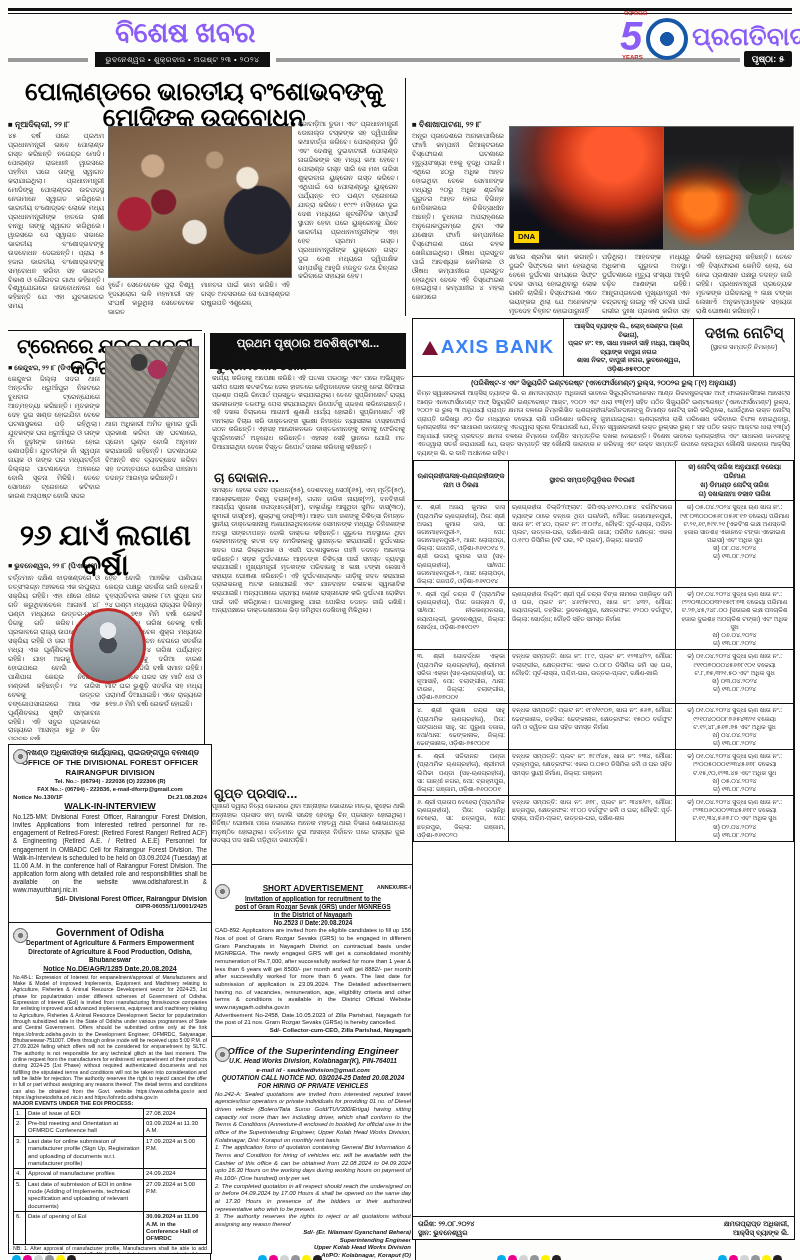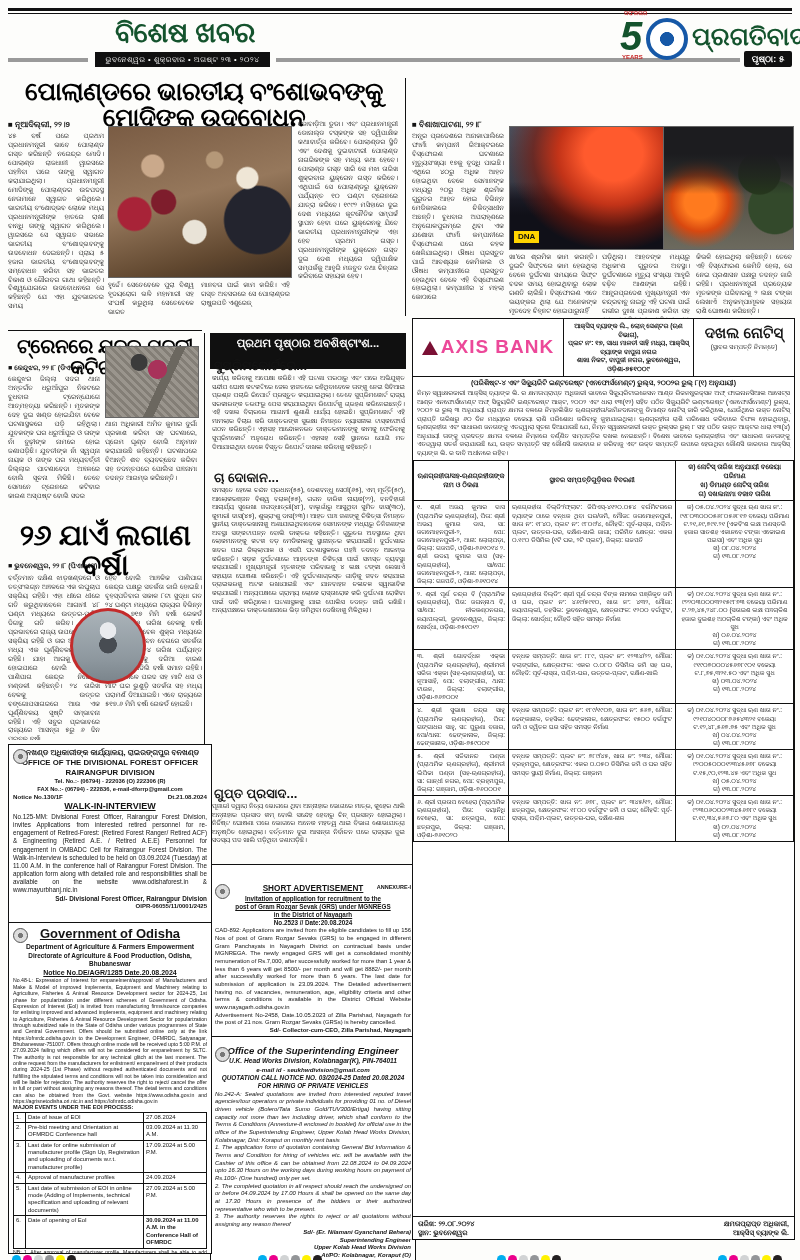--- a/index.html
+++ b/index.html
@@ -2,21 +2,21 @@
 <html><head>
 <meta charset="utf-8">
 <style>
   html,body{margin:0;padding:0;background:#e8e8e8;}
   .page{position:relative;width:800px;height:1260px;background:#fdfdfb;margin:0 auto;overflow:hidden;
         font-family:"Liberation Sans","DejaVu Sans",sans-serif;color:#141414;}
   .abs{position:absolute;}
   .rule{background:#111;}
   .grayrule{background:#9a9a9a;}
   .headline{font-weight:bold;color:#000;text-align:center;line-height:1.05;letter-spacing:-0.5px;}
-  .blue{color:#14532d;}
+  .blue{color:#8b5cf6;}
   .dateline{font-size:8px;font-weight:bold;}
   .body-col{font-size:6.8px;line-height:1.32;text-align:justify;overflow:hidden;}
   .sec-head{font-size:13px;font-weight:bold;}
   .banner{background:#101010;color:#fff;font-weight:bold;text-align:center;font-size:11.5px;line-height:20px;}
   .datebar{background:#101010;color:#fff;font-size:7.5px;text-align:center;line-height:15px;letter-spacing:.5px;}
   .pagebadge{background:#101010;color:#fff;font-size:9px;font-weight:bold;text-align:center;line-height:16px;border-radius:2px;}
   .photo{overflow:hidden;border:1px solid #666;}
   .notice{border:1.2px solid #111;background:#fff;overflow:hidden;font-size:6.4px;line-height:1.3;}
   .notice .ctr{text-align:center;}
   .notice .b{font-weight:bold;}
@@ -53,21 +53,21 @@
      radial-gradient(circle at 56% 32%, #a8325a 0 13%, transparent 14%),
      radial-gradient(circle at 36% 22%, #3b3b3b 0 10%, transparent 11%),
      linear-gradient(115deg, transparent 0 56%, #6b675f 56% 64%, transparent 64%),
      repeating-linear-gradient(45deg,#9a958d 0 3px,#837e76 3px 6px);}
   .ph-rain{border-radius:50%;border:3px solid #c42b2b;background:
      radial-gradient(circle at 50% 28%, #e9ebee 0 13%, transparent 14%),
      radial-gradient(circle at 50% 48%, #474c52 0 17%, transparent 18%),
      linear-gradient(#aab3b9,#8d979e 70%,#7b858c);}
   .dna{position:absolute;left:4px;bottom:6px;background:#ffd400;color:#111;font-weight:bold;
        font-size:8px;padding:0 4px;line-height:12px;}
-  .ax-logo{font-weight:bold;font-size:19px;letter-spacing:1px;color:#ec4899;}
+  .ax-logo{font-weight:bold;font-size:19px;letter-spacing:1px;color:#3b82f6;}
   .ax-tri{display:inline-block;width:0;height:0;border-left:8px solid transparent;border-right:8px solid transparent;
           border-bottom:14px solid #7a1034;margin-right:3px;}
   .logo50-circle{display:inline-block;width:34px;height:34px;border:4px solid #1658a7;border-radius:50%;
      background:radial-gradient(circle at 50% 50%, #1658a7 0 28%, #fff 30%);vertical-align:middle;}
 </style>
 </head>
 <body>
 
 <div class="page">
 
@@ -84,21 +84,21 @@
     <span class="abs blue" style="left:0;top:2px;font-size:40px;font-weight:bold;font-style:italic;">5</span>
     <span class="abs" style="left:2px;top:42px;font-size:6px;color:#c32020;font-weight:bold;">YEARS</span>
     <span class="abs logo50-circle" style="left:26px;top:6px;"></span>
     <span class="abs blue" style="left:72px;top:10px;font-size:25px;font-weight:bold;">ପ୍ରଗତିବାଦୀ</span>
   </div>
   <div class="abs pagebadge" style="left:744px;top:51px;width:48px;height:16px;">ପୃଷ୍ଠା: ୫</div>
 
   <div class="abs headline" style="left:8px;top:78px;width:392px;font-size:25px;">ପୋଲାଣ୍ଡରେ ଭାରତୀୟ ବଂଶୋଭବଙ୍କୁ ମୋଦିଙ୍କ ଉଦବୋଧନ</div>
   <div class="abs rule" style="left:405px;top:78px;width:1px;height:238px;"></div>
 
-  <div class="abs dateline" style="left:8px;top:120px;width:100px;">■ ନୂଆଦିଲ୍ଲୀ, ୨୨।9</div>
+  <div class="abs dateline" style="left:8px;top:120px;width:100px;">■ ନୂଆଦିଲ୍ଲୀ, ୨୨।୮</div>
   <div class="abs body-col" style="left:8px;top:132px;width:96px;height:200px;">୪୫ ବର୍ଷ ପରେ ପ୍ରଥମ ପ୍ରଧାନମନ୍ତ୍ରୀ ଭାବେ ପୋଲାଣ୍ଡ ଗସ୍ତ କରିଛନ୍ତି ନରେନ୍ଦ୍ର ମୋଦି। ପୋଲାଣ୍ଡ ରାଜଧାନୀ ୱାରସରେ ପହଞ୍ଚିବା ପରେ ତାଙ୍କୁ ସ୍ୱାଗତ କରାଯାଇଥିଲା। ପ୍ରଧାନମନ୍ତ୍ରୀ ମୋଦିଙ୍କୁ ପୋଲାଣ୍ଡର ଉଚ୍ଚପଦସ୍ଥ ନେତାମାନେ ସ୍ୱାଗତ କରିଥିଲେ। ଭାରତୀୟ ବଂଶୋଦ୍ଭବ ଲୋକେ ମଧ୍ୟ ପ୍ରଧାନମନ୍ତ୍ରୀଙ୍କ ହାତରେ ରାଖୀ ବାନ୍ଧି ତାଙ୍କୁ ସ୍ୱାଗତ କରିଥିଲେ। ୱାରସରେ ସେ ସ୍ୱାଗତ ସଭାରେ ଭାରତୀୟ ବଂଶୋଦ୍ଭବଙ୍କୁ ଉଦବୋଧନ ଦେଇଛନ୍ତି। ପ୍ରାୟ ୫ ହଜାର ଭାରତୀୟ ବଂଶୋଦ୍ଭବଙ୍କୁ ସମ୍ବୋଧନ କରିବା ସହ ଭାରତର ବିକାଶ ଓ ଗୌରବର ଗାଥା କହିଛନ୍ତି। ବିଶ୍ୱଯୋଗରେ ଉଦବୋଧନରେ ସେ କହିଛନ୍ତି ଯେ ଏହା ଯୁବଭାରତର ସମୟ</div>
   <div class="abs photo ph-modi" style="left:108px;top:126px;width:182px;height:150px;"></div>
   <div class="abs body-col" style="left:108px;top:281px;width:86px;height:53px;">ହୁର୍ଦ୍ଦେ। ସେତେବେଳେ ପୁରା ବିଶ୍ୱ ହୃଦୟରୋଗ ଭଳି ମହାମାରୀ ସହ ସଂଘର୍ଷ କରୁଥିଲା ସେତେବେଳେ ଭାରତ</div>
   <div class="abs body-col" style="left:201px;top:281px;width:89px;height:53px;">ମାନବତା ପାଇଁ କାମ କରିଛି। ଏହି ଗସ୍ତ ଅବସରରେ ସେ ପୋଲାଣ୍ଡର ରାଷ୍ଟ୍ରପତି ଏଣ୍ଡ୍ରେଜ୍</div>
   <div class="abs body-col" style="left:298px;top:120px;width:100px;height:214px;">ଡୋବାଡ଼ିଆ ଡୁଡା। ଏବଂ ପ୍ରଧାନମନ୍ତ୍ରୀ ଡୋନାଲ୍ଡ ଟସ୍କଙ୍କ ସହ ଦ୍ୱିପାକ୍ଷିକ କଥାବାର୍ତ୍ତା କରିବେ। ପୋଲାଣ୍ଡର ସ୍ଥିତି ଏବଂ ଦେଶକୁ ଦୁଇବାଟାରୀ ପୋଲାଣ୍ଡ ନାଗରିକଙ୍କ ସହ ମଧ୍ୟ କଥା ହେବେ। ପୋଲାଣ୍ଡ ଗସ୍ତ ସାରି ସେ ମଝା ତାରିଖ ଶୁକ୍ରବାର ୟୁକ୍ରେନ ଗସ୍ତ କରିବେ। ଏଥିପାଇଁ ସେ ପୋଲାଣ୍ଡରୁ ୟୁକ୍ରେନ ପର୍ଯ୍ୟନ୍ତ ୧୦ ଘଣ୍ଟା ଟ୍ରେନରେ ଯାତ୍ରା କରିବେ। ୧୯୯୨ ମସିହାରେ ଦୁଇ ଦେଶ ମଧ୍ୟରେ କୂଟନୈତିକ ସମ୍ପର୍କ ସ୍ଥାପନ ହେବା ପରେ ୟୁକ୍ରେନକୁ ଯିବେ ଭାରତୀୟ ପ୍ରଧାନମନ୍ତ୍ରୀଙ୍କ ଏହା ହେବ ପ୍ରଥମ ଗସ୍ତ। ପ୍ରଧାନମନ୍ତ୍ରୀଙ୍କ ୟୁକ୍ରେନ ଗସ୍ତ ଦୁଇ ଦେଶ ମଧ୍ୟରେ ଦ୍ୱିପାକ୍ଷିକ ସମ୍ପର୍କକୁ ଆହୁରି ମଜବୁତ ତଥା ଚିନ୍ତାର କରିବାରେ ସହାୟକ ହେବ।</div>
 
   <div class="abs dateline" style="left:412px;top:120px;width:110px;">■ ବିଶାଖାପାଟଣା, ୨୨।୮</div>
   <div class="abs body-col" style="left:412px;top:132px;width:92px;height:190px;">ଅନ୍ଧ୍ର ପ୍ରଦେଶରେ ଅନାକାପାଲିରେ ଫାର୍ମା କମ୍ପାନୀ ରିଆକ୍ଟରରେ ବିସ୍ଫୋରଣ ଘଟଣାରେ ମୃତ୍ୟୁସଂଖ୍ୟା ୧୭କୁ ବୃଦ୍ଧି ପାଇଛି। ଏଥିରେ ୪୦ରୁ ଅଧିକ ଆହତ ହୋଇଥିବା ବେଳେ ସେମାନଙ୍କ ମଧ୍ୟରୁ ୨୦ରୁ ଅଧିକ ଶ୍ରମିକ ଗୁରୁତର ଆହତ ହୋଇ ବିଭିନ୍ନ ମେଡିକାଲରେ ଚିକିତ୍ସାଧୀନ ଅଛନ୍ତି।    ବୁଧବାର ଅପରାହ୍ଣରେ ଅନୁଗୋଳପୁରମ୍‌ରେ ଥିବା ଏକ ଯଶୋଦା ଫାର୍ମା କମ୍ପାନୀରେ ବିସ୍ଫୋରଣ ପରେ ଚହଳ ଖେଳିଯାଇଥିଲା। ଔଷଧ ପ୍ରସ୍ତୁତ ପାଇଁ ଆବଶ୍ୟକ କେମିକାଲ ଓ ଔଷଧ କମ୍ପାନୀରେ ପ୍ରସ୍ତୁତ ହେଉଥିବା ବେଳେ ଏହି ବିସ୍ଫୋରଣ ହୋଇଥିଲା।    କମ୍ପାନୀର ୪ ମହଲା କୋଠାରେ</div>
   <div class="abs photo ph-fire1" style="left:509px;top:126px;width:152px;height:122px;">
     <span class="dna">DNA</span>
@@ -182,21 +182,21 @@
     </div>
     <div class="ctr b" style="font-size:9px;text-decoration:underline;">WALK-IN-INTERVIEW</div>
     <div class="just" style="font-size:6.3px;">No.125-MM: Divisional Forest Officer, Rairangpur Forest Division, invites Applications from interested retired personnel for re-engagement of Retired-Forest: (Retired Forest Ranger/ Retired ACF) &amp; Engineering (Retired A.E. / Retired A.E.E) Personnel for engagement in OMBADC Cell for Rairangpur Forest Division. The Walk-in-Interview is scheduled to be held on 03.09.2024 (Tuesday) at 11.00 A.M. in the conference hall of Rairangpur Forest Division. The application form along with detailed role and responsibilities shall be available on the website www.odishaforest.in &amp; www.mayurbhanj.nic.in</div>
     <div class="b" style="text-align:right;font-size:6.4px;">Sd/- Divisional Forest Officer, Rairangpur Division</div>
     <div class="b" style="text-align:right;font-size:6px;">OIPR-06055/11/0001/2425</div>
   </div>
 
   <div class="abs notice" style="left:8px;top:922px;width:194px;height:324px;padding:3px 4px;">
     <div style="position:relative;">
       <span class="emblem" style="position:absolute;left:0;top:2px;"></span>
-      <div class="ctr b" style="font-size:13px;text-decoration:underline;">Government of Odisha</div>
+      <div class="ctr b" style="font-size:10px;">Government of Odisha</div>
     </div>
     <div class="ctr b" style="font-size:6.8px;">Department of Agriculture &amp; Farmers Empowerment</div>
     <div class="ctr b" style="font-size:6.4px;">Directorate of Agriculture &amp; Food Production, Odisha, Bhubaneswar</div>
     <div class="ctr b" style="font-size:7px;text-decoration:underline;">Notice No.DE/AGR/1285 Date.20.08.2024</div>
     <div class="just" style="font-size:5.2px;line-height:1.22;">No.48-L: Expression of Interest for empanelment/approval of Manufacturers and Make &amp; Model of improved Implements, Equipment and Machinery relating to Agriculture, Fisheries &amp; Animal Resource Development sector for 2024-25, 1st phase for popularization under different schemes of Government of Odisha. Expression of Interest (EoI) is invited from manufacturing firms/source companies for enlisting improved and advanced implements, equipment and machinery relating to Agriculture, Fisheries &amp; Animal Resource Development Sector for popularization through subsidized sale in the State of Odisha under various programmes of State and Central Government. Offers should be submitted online only at the link https://ofmrdc.odisha.gov.in to the Development Engineer, OFMRDC, Satyanagar, Bhubaneswar-751007. Offers through online mode will be received upto 5:00 P.M. of 27.09.2024 failing which offers will not be considered for empanelment by SLTC. The authority is not responsible for any technical glitch at the last moment. The online request from the manufacturers for enlistment/ empanelment of their products during 2024-25 (1st Phase) without required authenticated documents and not fulfilling the stipulated terms and conditions will not be taken into consideration and will be liable for rejection. The authority reserves the right to reject/ cancel the offer in full or part without assigning any reasons thereof. The detail terms and conditions can also be obtained from the Govt. website https://www.odisha.gov.in and https://agrisnetodisha.ori.nic.in and https://ofmrdc.odisha.gov.in</div>
     <div class="b" style="font-size:5.6px;">MAJOR EVENTS UNDER THE EOI PROCESS:</div>
     <table class="ntab">
       <tbody>
         <tr>
           <td style="width:7px;">1.</td>

